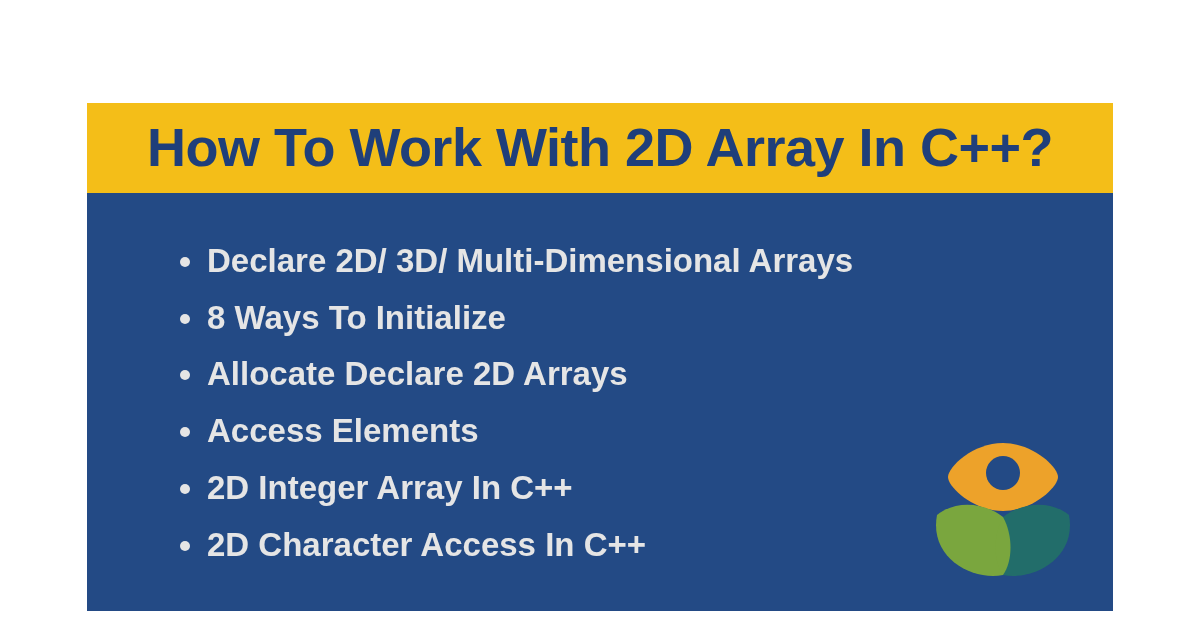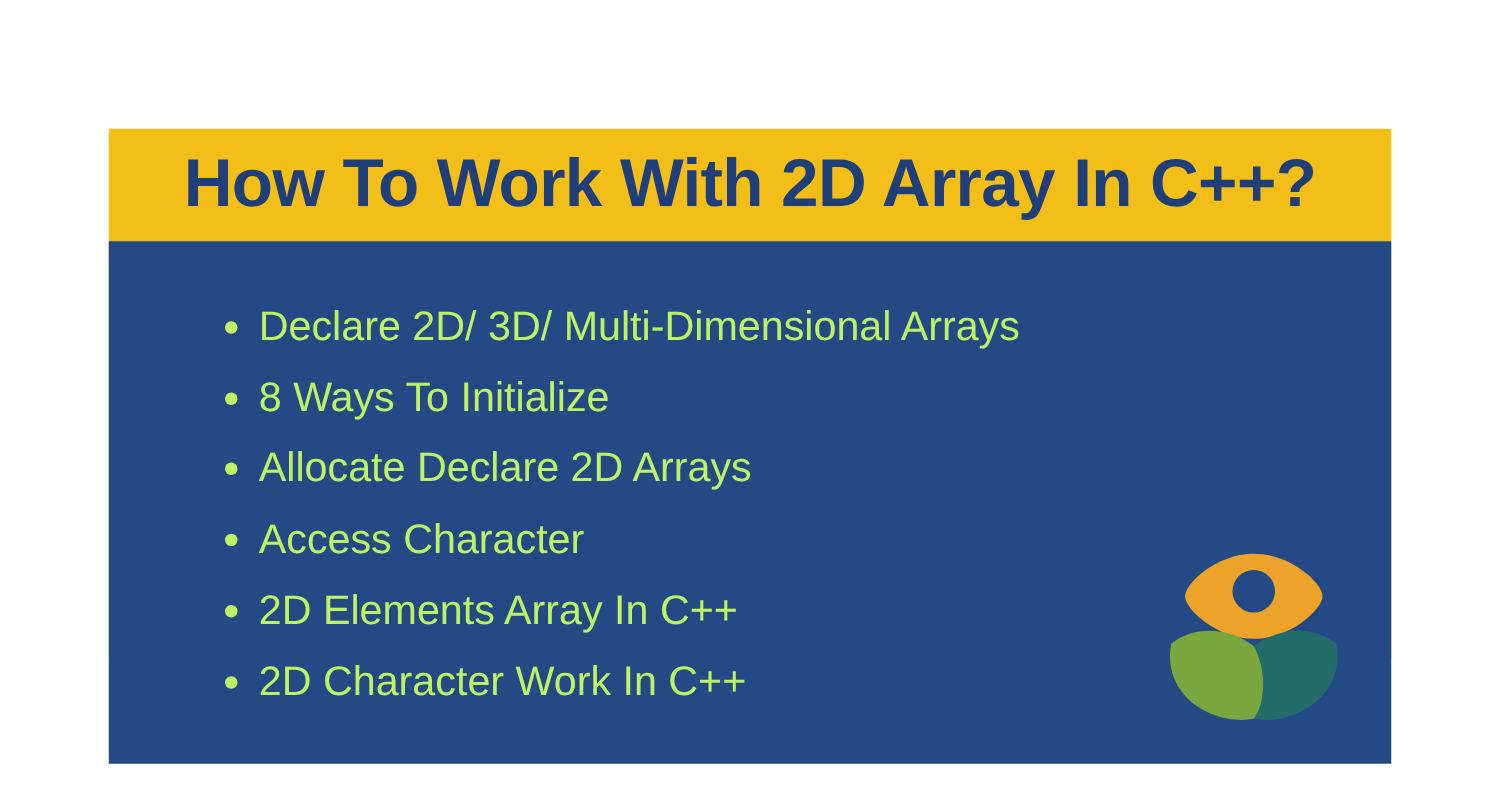--- a/index.html
+++ b/index.html
@@ -32,22 +32,22 @@
   }
   .body-band {
     position: relative;
     background: #234a85;
     flex: 1 1 auto;
     margin: 0 0 20px 0;
     padding: 40px 60px 38px 85px;
   }
   .topics {
     list-style: disc;
-    color: #bef264;
-    font-weight: 400;
+    color: #e5e5e5;
+    font-weight: 700;
     font-size: 33px;
     line-height: 1.72;
     padding-left: 35px;
   }
   .topics li { }
   .logo {
     position: absolute;
     right: 30px;
     bottom: 26px;
     width: 160px;
@@ -59,23 +59,23 @@
 
 <div class="card">
   <div class="title-band">
     <h1 class="title">How To Work With 2D Array In C++?</h1>
   </div>
   <div class="body-band">
     <ul class="topics">
       <li>Declare 2D/ 3D/ Multi-Dimensional Arrays</li>
       <li>8 Ways To Initialize</li>
       <li>Allocate Declare 2D Arrays</li>
-      <li>Access Character</li>
-      <li>2D Elements Array In C++</li>
-      <li>2D Character Work In C++</li>
+      <li>Access Elements</li>
+      <li>2D Integer Array In C++</li>
+      <li>2D Character Access In C++</li>
     </ul>
 
     <svg class="logo" viewBox="0 0 160 160" aria-hidden="true">
 
       <path d="M80 18
                C110 18 135 42 135 52
                C135 62 110 86 80 86
                C50 86 25 62 25 52
                C25 42 50 18 80 18 Z" fill="#eda22a"></path>
 

